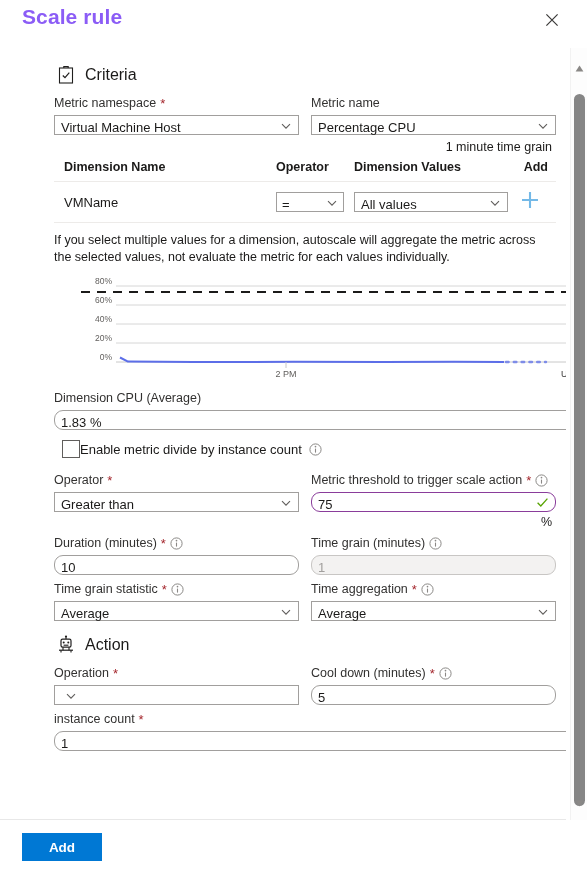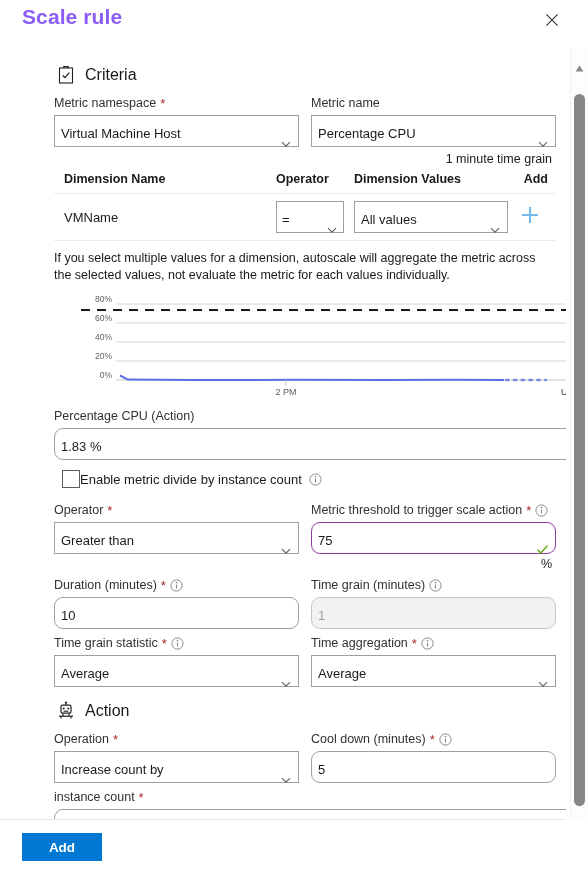--- a/index.html
+++ b/index.html
@@ -71,24 +71,24 @@
   .req { color: #a4262c; font-size: 13px; line-height: 1; }
 
   .info-icon {
     display: inline-flex; width: 13px; height: 13px; flex: none;
     cursor: pointer;
   }
 
   
   .ctl {
     position: relative;
-    height: 32px;
+    height: 20px;
     border: 1px solid #a19f9d;
     background: #fff;
-    display: flex; align-items: flex-end;
+    display: flex; align-items: flex-start;
     padding: 0 6px;
     font-size: 13px; color: #1b1a19;
     cursor: pointer;
     line-height: 24px;
   }
   .ctl.input { cursor: text; border-radius: 9px; }
   .ctl .val { flex: 1; overflow: hidden; white-space: nowrap; text-overflow: ellipsis; }
   .ctl .chev { width: 12px; height: 12px; flex: none; margin-left: 4px; }
   .ctl.disabled { background: #f3f2f1; border-color: #c8c6c4; color: #a19f9d; cursor: default; }
   .ctl.threshold { border: 1.5px solid #8a3d9b; }
@@ -312,21 +312,21 @@
           <path d="M452 90 L492 90" fill="none" stroke="#7e8ce8" stroke-width="2.4" stroke-dasharray="2.6 5.2" stroke-linecap="round"></path>
 
           <line x1="232" y1="90" x2="232" y2="96" stroke="#c8c8c8" stroke-width="1"></line>
           <text x="232" y="105" font-family="Liberation Sans, sans-serif" font-size="9" fill="#605e5c" text-anchor="middle">2 PM</text>
           <text x="551" y="105" font-family="Liberation Sans, sans-serif" font-size="9" fill="#323130" text-anchor="end">UTC-08:00</text>
         </svg>
       </div>
 
       <div class="field">
         <div class="flabel">
-          <span>Percentage CPU (Action)</span>
+          <span>Dimension CPU (Average)</span>
         </div>
         <div class="ctl input" style="width:545px;">
           <span class="val">1.83 %</span>
         </div>
       </div>
 
       <div class="cbx-row">
         <span class="cbx"></span>
         <span class="cbx-label">
           <span>Enable metric divide by instance count</span>
@@ -475,21 +475,20 @@
         <span class="sect-label">Action</span>
       </div>
 
       <div class="row2">
         <div class="col">
           <div class="flabel">
             <span>Operation</span>
             <span class="req">*</span>
           </div>
           <div class="ctl">
-            <span class="val">Increase count by</span>
             <span class="chev">
               <svg width="12" height="12" viewBox="0 0 12 12">
                   <path d="M2 4.2 L6 8.2 L10 4.2" fill="none" stroke="#605e5c" stroke-width="1.1"></path>
                 </svg>
             </span>
           </div>
         </div>
         <div class="col">
           <div class="flabel">
             <span>Cool down (minutes)</span>

